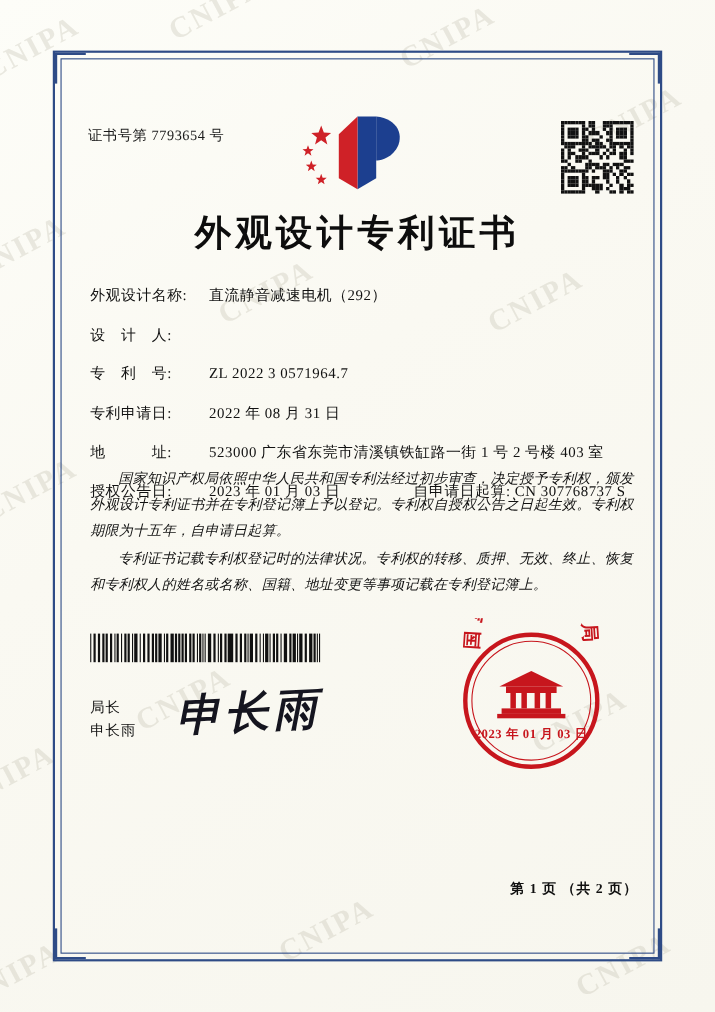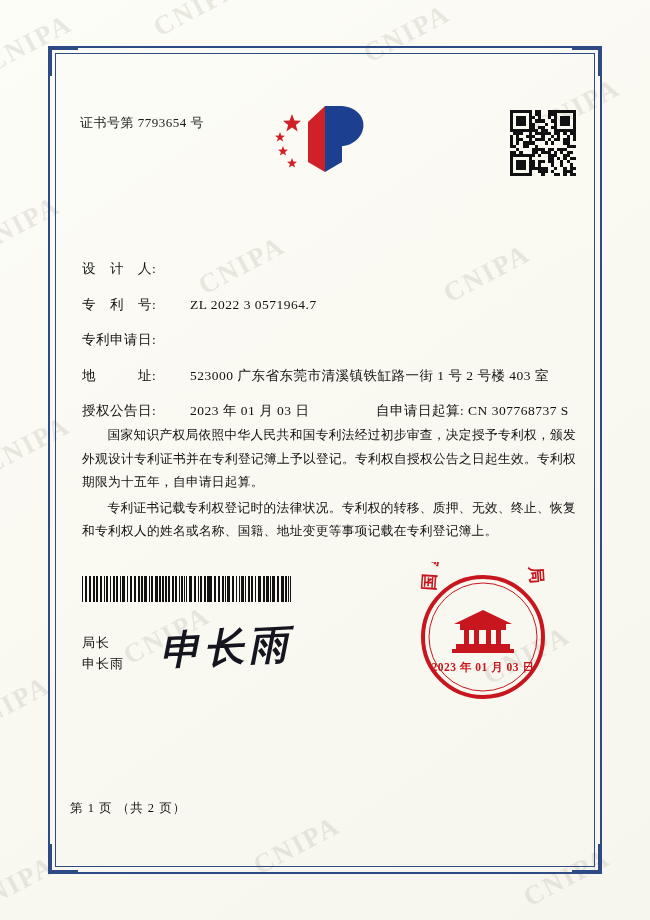--- a/index.html
+++ b/index.html
@@ -171,20 +171,21 @@
   .paras {
     position: absolute;
     left: 12px;
     top: 352px;
     width: 494px;
     font-size: 12.7px;
     line-height: 1.85;
     color: #111;
     text-align: justify;
     letter-spacing: 0.3px;
+    font-style: italic;
   }
   .paras p {
     margin: 0 0 2px 0;
     text-indent: 2em;
   }
 
   
   .barcode {
     position: absolute;
     left: 12px;
@@ -240,24 +241,25 @@
     font-weight: bold;
     letter-spacing: 0.5px;
   }
 
   
   .page-no {
     position: absolute;
     left: 0;
     top: 728px;
     width: 510px;
-    text-align: left;
+    text-align: right;
     font-size: 12.5px;
     color: #111;
     letter-spacing: 1px;
+    font-weight: bold;
   }
   .footnote {
     position: absolute;
     left: 0;
     top: 812px;
     width: 650px;
     text-align: center;
     font-size: 12.5px;
     color: #16408f;
     letter-spacing: 1px;
@@ -749,31 +751,37 @@
           <i class="on"></i>
           <i class="on"></i>
           <i class=""></i>
           <i class="on"></i>
           <i class=""></i>
           <i class="on"></i>
           <i class="on"></i>
         </div>
     </div>
 
+    <div class="title">外观设计专利证书</div>
 
     <div class="fields">
+      <div class="row">
+        <div class="lbl">外观设计名称:</div>
+        <div class="val">直流静音减速电机（292）</div>
+      </div>
       <div class="row">
         <div class="lbl">设　计　人:</div>
       </div>
       <div class="row">
         <div class="lbl">专　利　号:</div>
         <div class="val">ZL 2022 3 0571964.7</div>
       </div>
       <div class="row">
         <div class="lbl">专利申请日:</div>
+        <div class="val">2022 年 08 月 31 日</div>
       </div>
       <div class="row">
         <div class="lbl">地　　　址:</div>
         <div class="val">523000 广东省东莞市清溪镇铁缸路一街 1 号 2 号楼 403 室</div>
       </div>
       <div class="row two">
         <div class="lbl">授权公告日:</div>
         <div class="val">2023 年 01 月 03 日</div>
         <div class="lbl2">自申请日起算:</div>
         <div class="val2">CN 307768737 S</div>

